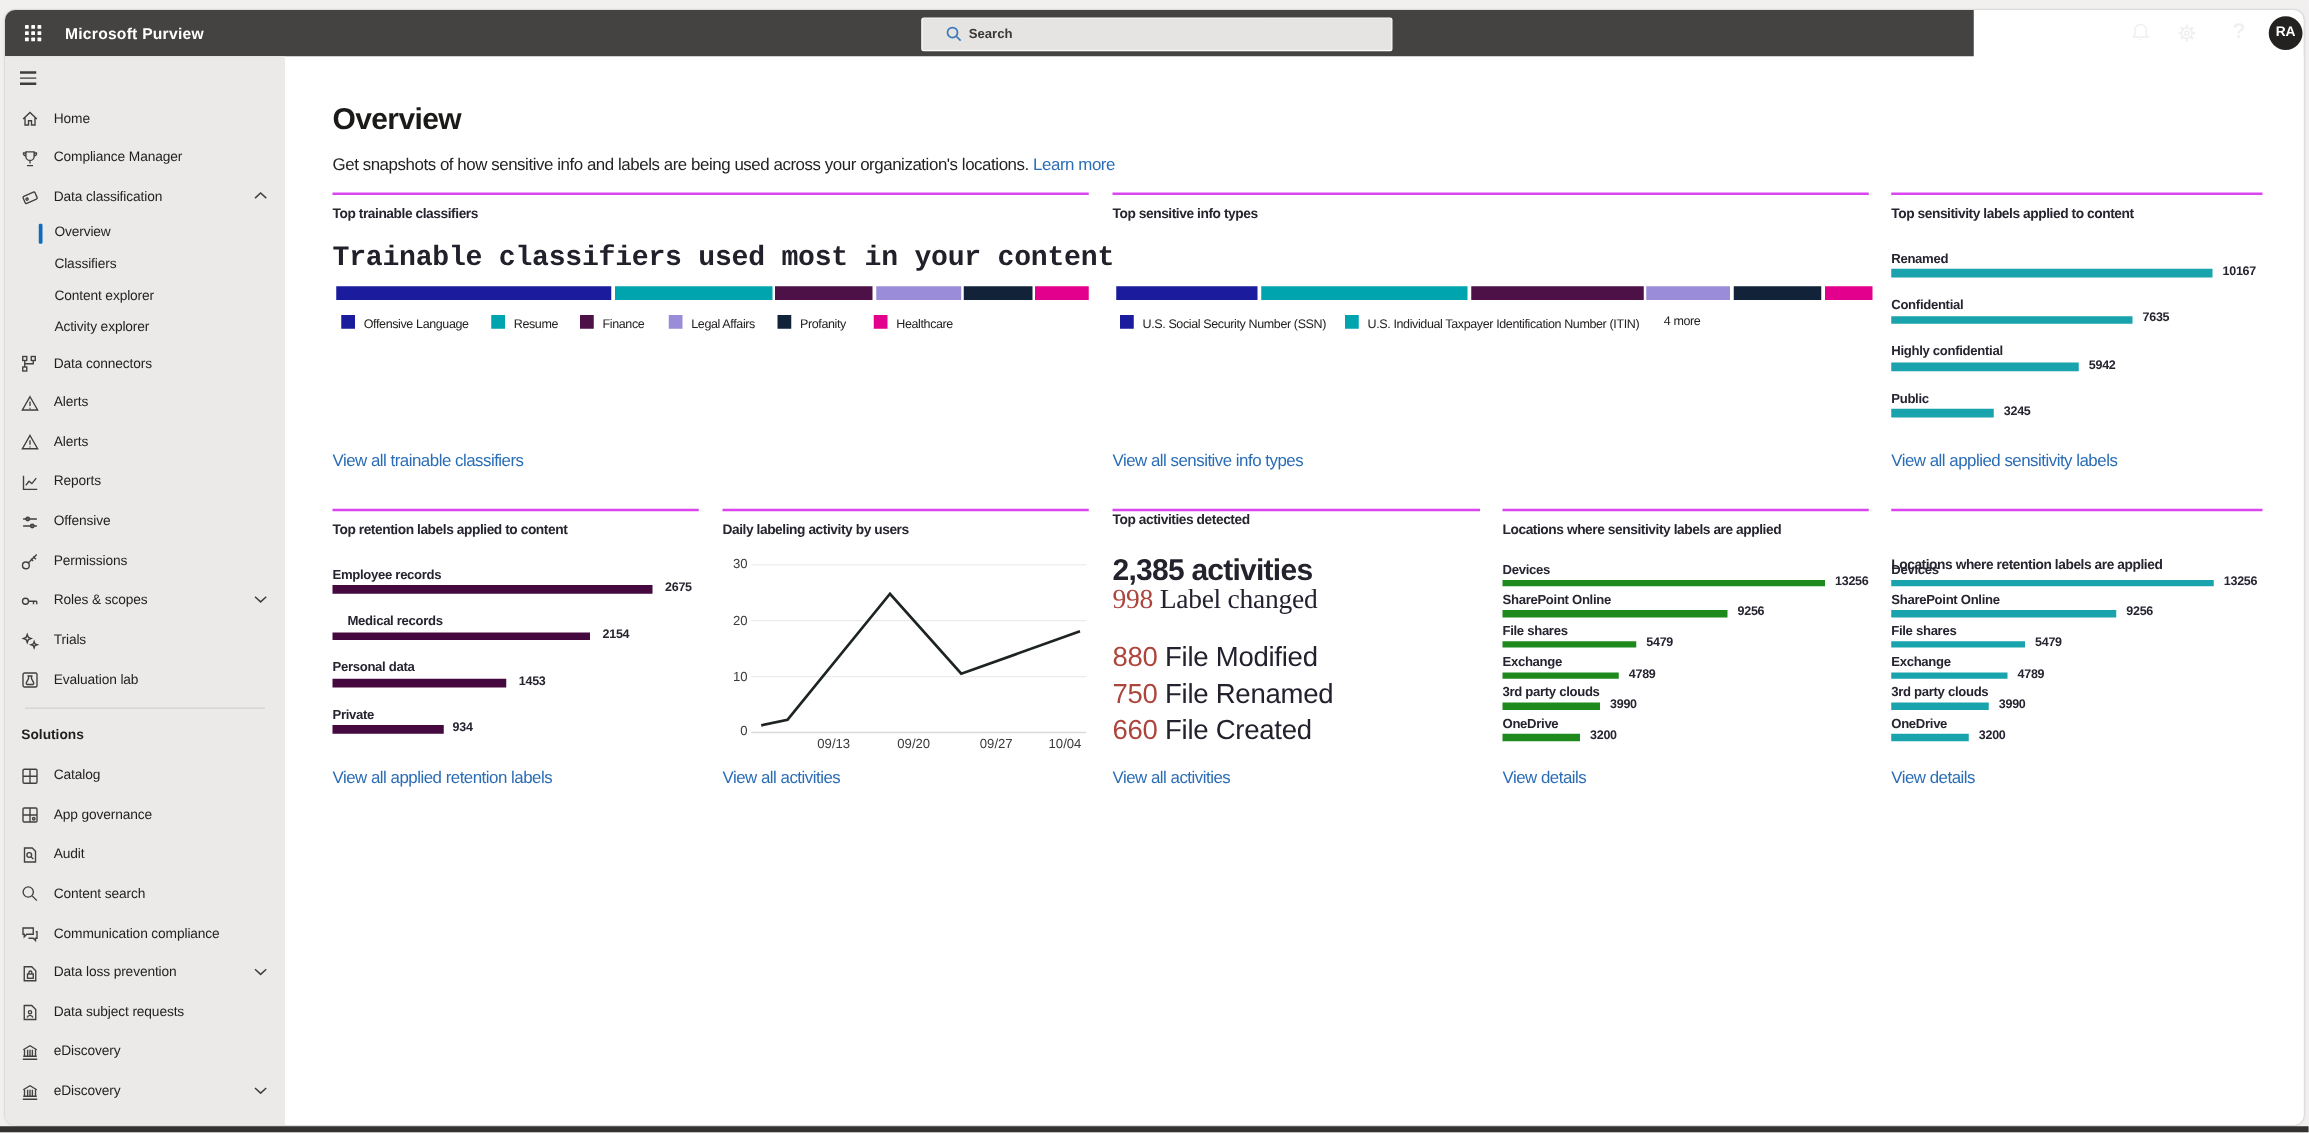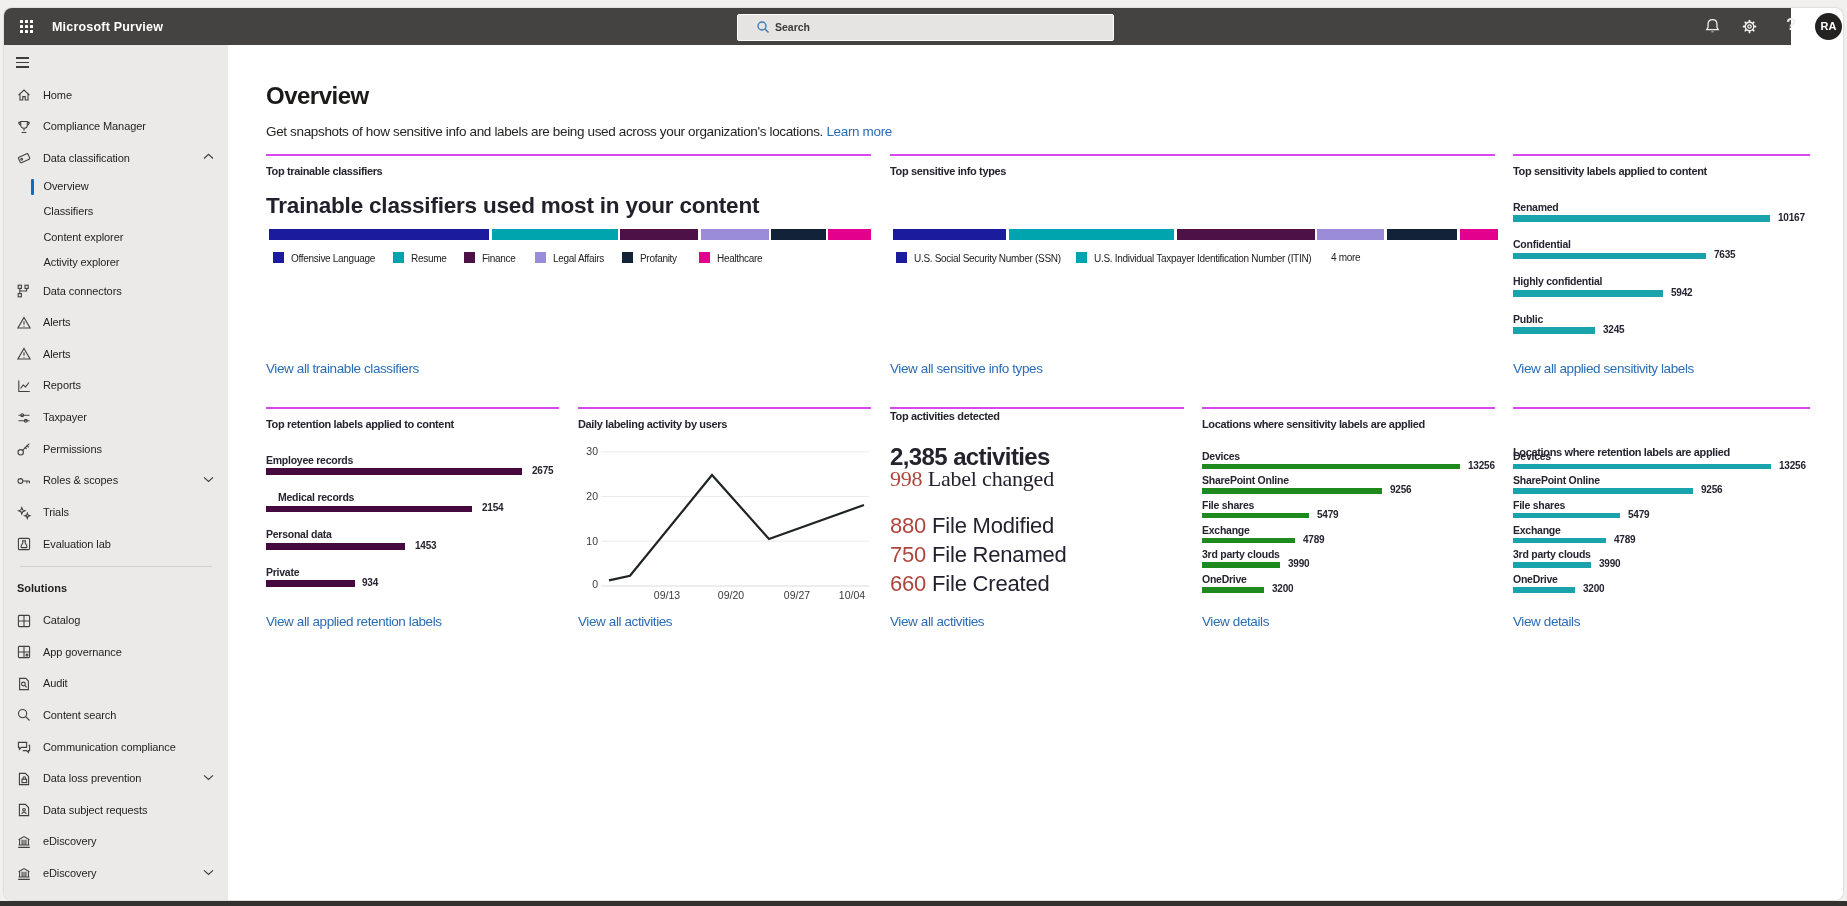--- a/index.html
+++ b/index.html
@@ -1,19 +1,19 @@
 <!DOCTYPE html>
 <html><head>
 <meta charset="utf-8">
 <style>
   html,body{margin:0;padding:0;background:#f1f0ef;font-family:"Liberation Sans",sans-serif;}
   body{width:1847px;height:906px;position:relative;overflow:hidden;}
   #strip{position:absolute;left:0;top:900.5px;width:1847px;height:5.5px;background:#343231;}
   #win{position:absolute;left:4px;top:8px;width:1839px;height:892px;border-radius:8px;overflow:hidden;background:#fff;box-shadow:0 0 2px rgba(0,0,0,.25);}
-  #topbar{position:absolute;left:0;top:0;width:1787px;height:37px;background:#454341;}
+  #topbar{position:absolute;left:0;top:0;width:1575px;height:37px;background:#454341;}
   #sidebar{position:absolute;left:0;top:37px;width:224px;bottom:0;background:#eceae8;}
   #main{position:absolute;left:224px;top:37px;right:0;bottom:0;background:#fff;}
   
   .waffle{position:absolute;left:16px;top:12px;width:13px;height:13px;}
   .waffle i{position:absolute;width:3px;height:3px;background:#fff;border-radius:0.5px;}
   #apptitle{position:absolute;left:48px;top:12px;font-size:12.5px;font-weight:bold;color:#fff;letter-spacing:.2px;}
   #searchbox{position:absolute;left:733px;top:6px;width:375px;height:25px;background:#e6e4e2;border:1.5px solid #fdfdfd;border-radius:2px;}
   #searchbox .mag{position:absolute;left:18px;top:5px;}
   #searchbox .stx{position:absolute;left:37px;top:6px;font-size:10.5px;color:#3a3938;font-weight:bold;}
   .tbicon{position:absolute;top:10px;color:#f5f5f5;}
@@ -51,21 +51,21 @@
 </head>
 <body>
 <div id="strip"></div>
 <div id="win">
   <div id="main"></div>
   <div class="h1">Overview</div>
   <div class="desc">Get snapshots of how sensitive info and labels are being used across your organization's locations. <a href="#">Learn more</a></div>
 
   <div class="card" style="left:262px;top:146px;width:605px;height:240px;">
     <div class="ctitle" style="top:9px;">Top trainable classifiers</div>
-    <div class="h2" style="top:37px;">Trainable classifiers used most in your content</div>
+    <div class="h2" style="top:37px;font-family:Liberation Mono, monospace;">Trainable classifiers used most in your content</div>
     <div style="position:absolute;top:73px;left:0;width:605px;height:11px;">
       <div class="seg" style="left:3px;width:219.5px;background:#1b1b9e;"></div>
       <div class="seg" style="left:225.5px;width:126px;background:#00a4ae;"></div>
       <div class="seg" style="left:353.5px;width:78.5px;background:#4d1147;"></div>
       <div class="seg" style="left:435px;width:67.5px;background:#9a8cd9;"></div>
       <div class="seg" style="left:504.5px;width:55px;background:#122339;"></div>
       <div class="seg" style="left:562px;width:42.5px;background:#e3008c;"></div>
     </div>
     <div class="leg" style="left:7px;top:96px;"><span class="sq" style="background:#1b1b9e"></span><span class="lt">Offensive Language</span></div>
     <div class="leg" style="left:127px;top:96px;"><span class="sq" style="background:#00a4ae"></span><span class="lt">Resume</span></div>
@@ -316,21 +316,21 @@
           <path d="M4.6 10.3 7.2 7l2.3 1.9 3.5-4.4"></path>
         </svg>
         <span class="nlab">Reports</span>
       </div>
     <div class="navrow" style="top:359.6px">
         <svg class="nico" viewBox="0 0 16 16" fill="none" stroke="#40403f" stroke-width="1.1">
           <path d="M2.5 5.2h11M2.5 10.8h11"></path>
           <circle cx="6.2" cy="5.2" r="1.4"></circle>
           <circle cx="9.8" cy="10.8" r="1.4"></circle>
         </svg>
-        <span class="nlab">Taxpayer</span>
+        <span class="nlab">Offensive</span>
       </div>
     <div class="navrow" style="top:391.2px">
         <svg class="nico" viewBox="0 0 16 16" fill="none" stroke="#40403f" stroke-width="1.1">
           <circle cx="4.7" cy="11.3" r="2.7"></circle>
           <path d="M6.6 9.4l6.8-6.8M10.5 4.2l2.2 2.2M8.7 6l1.8 1.8"></path>
         </svg>
         <span class="nlab">Permissions</span>
       </div>
     <div class="navrow" style="top:422.9px">
         <svg class="nico" viewBox="0 0 16 16" fill="none" stroke="#40403f" stroke-width="1.1">

